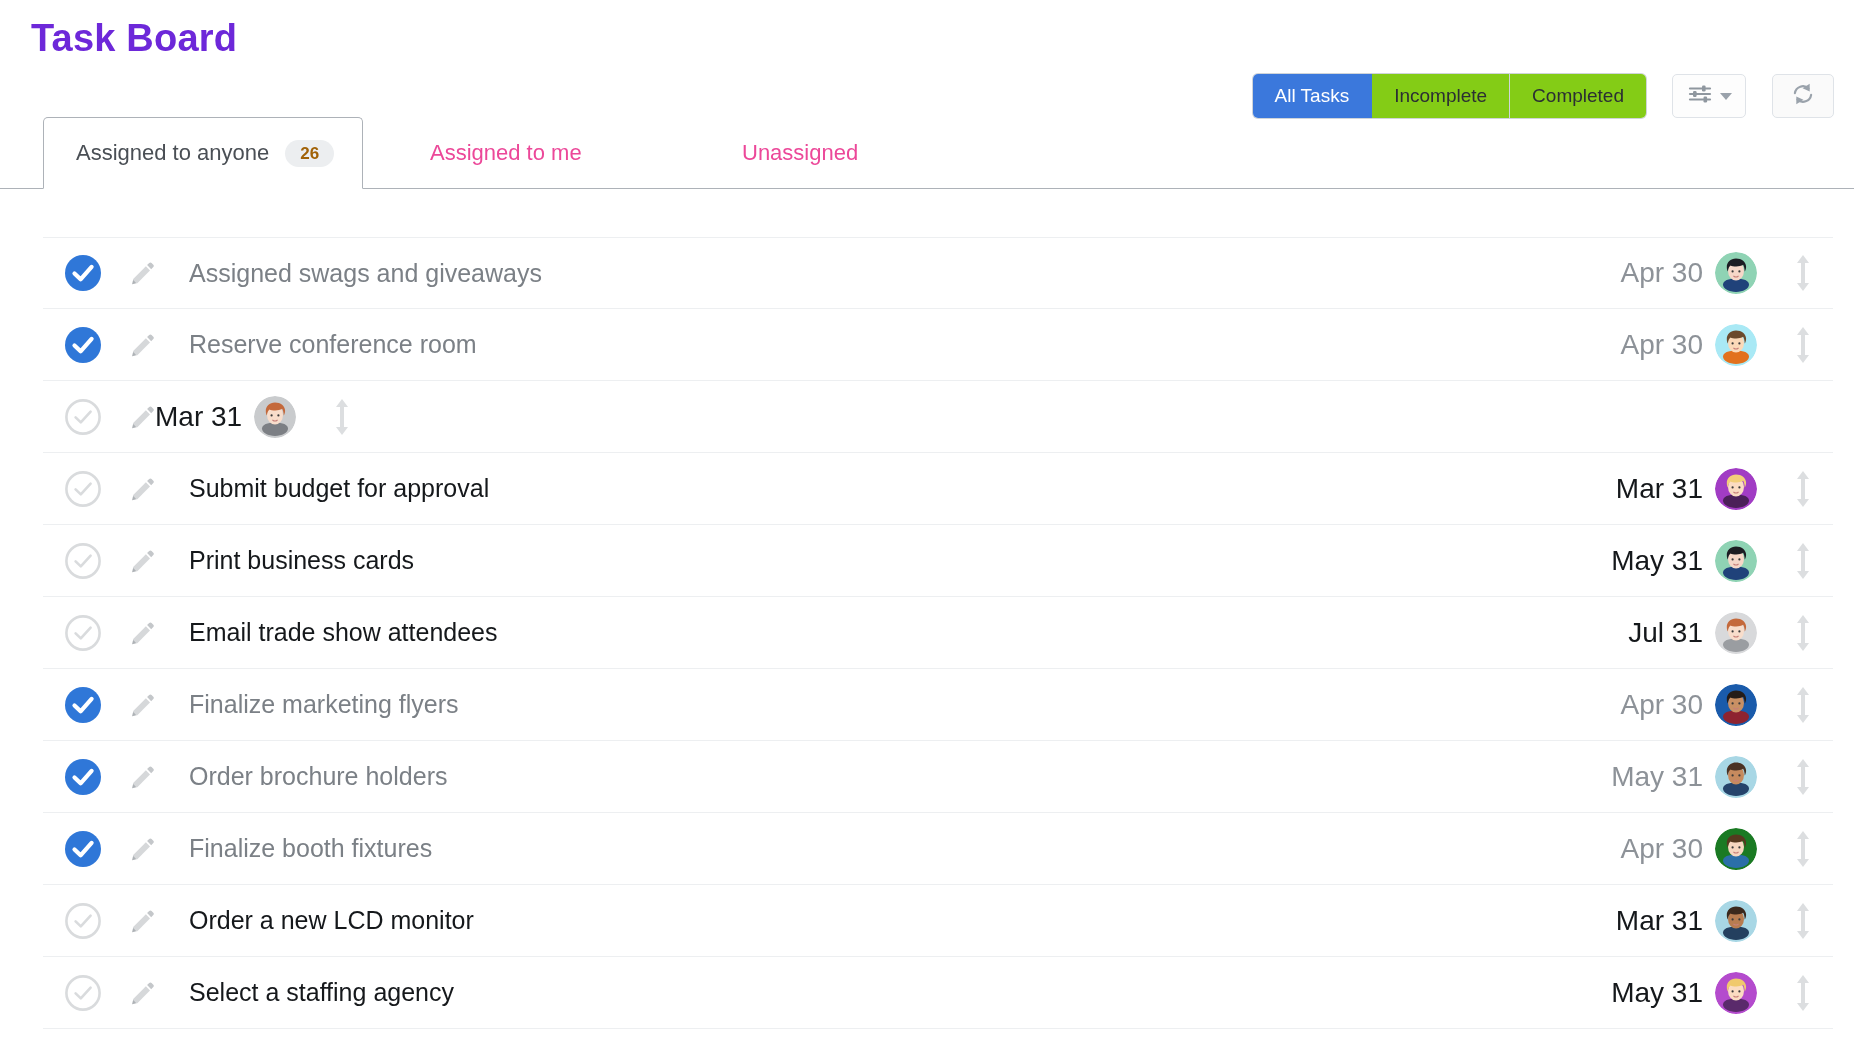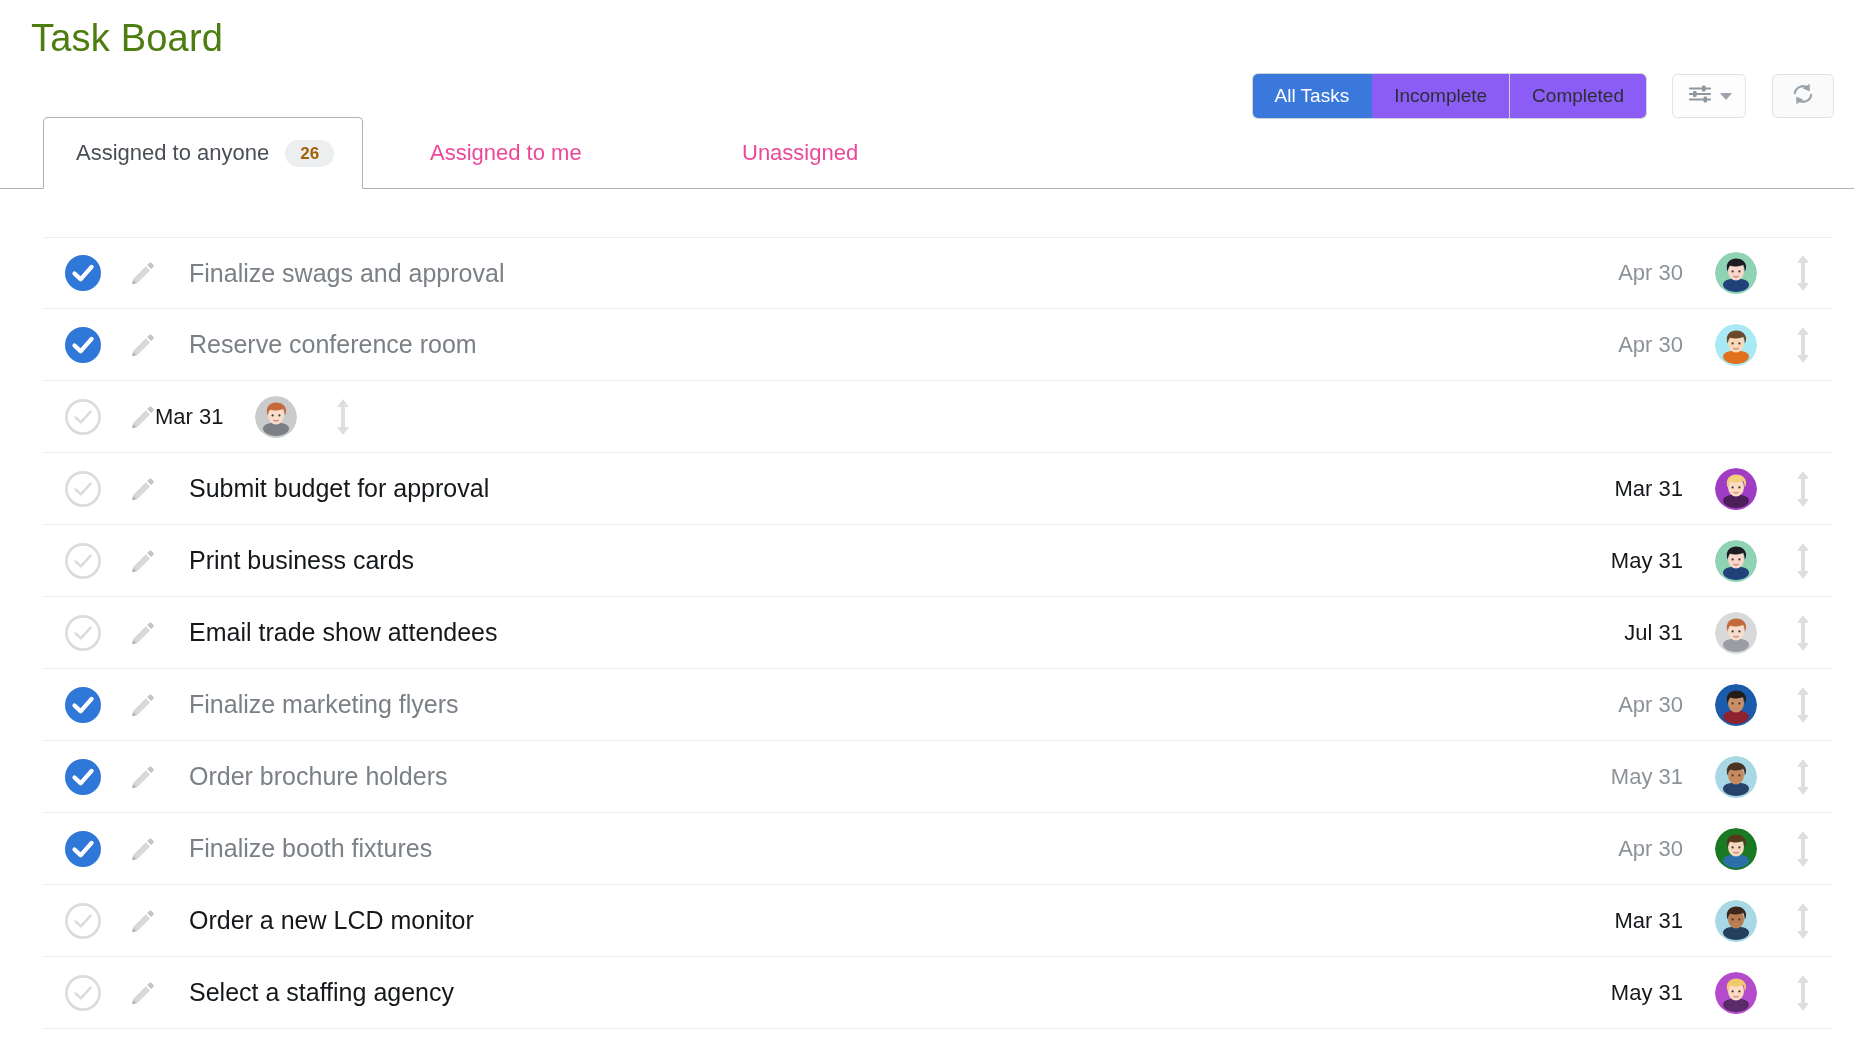--- a/index.html
+++ b/index.html
@@ -21,22 +21,22 @@
     background: #ffffff;
   }
 
   
   .page-title {
     position: absolute;
     left: 31px;
     top: 14px;
     font-size: 38px;
     line-height: 48px;
-    font-weight: 400;
-    color: #4d7c0f;
+    font-weight: 700;
+    color: #6d28d9;
     letter-spacing: 0.2px;
     white-space: nowrap;
   }
 
   
   .top-controls {
     position: absolute;
     right: 20px;
     top: 74px;
     display: flex;
@@ -53,21 +53,21 @@
     background: #ffffff;
     height: 44px;
   }
   .btn-group .seg {
     display: flex;
     align-items: center;
     justify-content: center;
     padding: 0 22px;
     font-size: 19px;
     color: #2b2f33;
-    background: #8b5cf6;
+    background: #84cc16;
     border-right: 1px solid #cfd4d9;
     cursor: pointer;
     white-space: nowrap;
   }
   .btn-group .seg:last-child { border-right: none; }
   .btn-group .seg.active {
     background: #3b78dc;
     color: #ffffff;
     border-right-color: #3b78dc;
   }
@@ -185,26 +185,26 @@
     font-size: 25px;
     color: #15181b;
     white-space: nowrap;
     flex: 1 1 auto;
     overflow: hidden;
     text-overflow: ellipsis;
   }
   .task-row.done .task-title { color: #7b8086; }
 
   .task-date {
-    font-size: 22px;
+    font-size: 28px;
     color: #15181b;
     white-space: nowrap;
     text-align: right;
     flex: 0 0 auto;
-    margin-right: 32px;
+    margin-right: 12px;
   }
   .task-row.done .task-date { color: #8d9298; }
 
   .avatar {
     width: 42px; height: 42px;
     border-radius: 50%;
     flex: 0 0 auto;
     overflow: hidden;
     position: relative;
   }
@@ -293,21 +293,21 @@
             <path d="M10.5 19.4 L16.6 25.3 L27.6 12.9" fill="none" stroke="#ffffff" stroke-width="4.2" stroke-linecap="round" stroke-linejoin="round"></path>
           </svg>
         </div>
         <div class="pencil">
           <svg viewBox="0 0 26 26">
             <path d="M4.2 19.1 L16.9 6.3 L21.0 10.4 L8.3 23.2 L3.2 24.2 Z" fill="#d6d8da"></path>
             <path d="M18.1 5.1 L20.2 3.0 C20.9 2.3 21.9 2.3 22.6 3.0 L24.3 4.7 C25.0 5.4 25.0 6.4 24.3 7.1 L22.2 9.2 Z" fill="#c4c7ca"></path>
             <path d="M3.2 24.2 L4.2 19.9 L7.1 22.9 Z" fill="#aeb2b6"></path>
           </svg>
         </div>
-        <div class="task-title">Finalize swags and approval</div>
+        <div class="task-title">Assigned swags and giveaways</div>
         <div class="task-date">Apr 30</div>
         <div class="avatar">
           <svg viewBox="0 0 42 42">
             <circle cx="21" cy="21" r="21" fill="#8fd3b4"></circle>
             <path d="M21 40c-7 0-13-3.2-13-7.4 0-4 5.4-6.2 13-6.2s13 2.2 13 6.2C34 36.8 28 40 21 40z" fill="#20427a"></path>
             <ellipse cx="21" cy="19" rx="8" ry="9.4" fill="#f6d7c8"></ellipse>
             <path d="M21 6.4c-5.6 0-9.2 3.6-9.2 8.6 0 2 .5 3.6 1.1 4.6.2-3.2 1.3-5.2 2.6-6.2 2.2 1.2 9.4 1.6 12.6-.6.9 1.4 1.5 3.6 1.6 6.8.7-1 1.4-2.8 1.4-4.8 0-5-4.5-8.4-10.1-8.4z" fill="#1c1c22"></path>
             <circle cx="17.6" cy="19.4" r="1.1" fill="#3a3a3a"></circle>
             <circle cx="24.4" cy="19.4" r="1.1" fill="#3a3a3a"></circle>
             <path d="M18.8 24.2q2.2 1.6 4.4 0" fill="none" stroke="#c77f78" stroke-width="1.1" stroke-linecap="round"></path>

